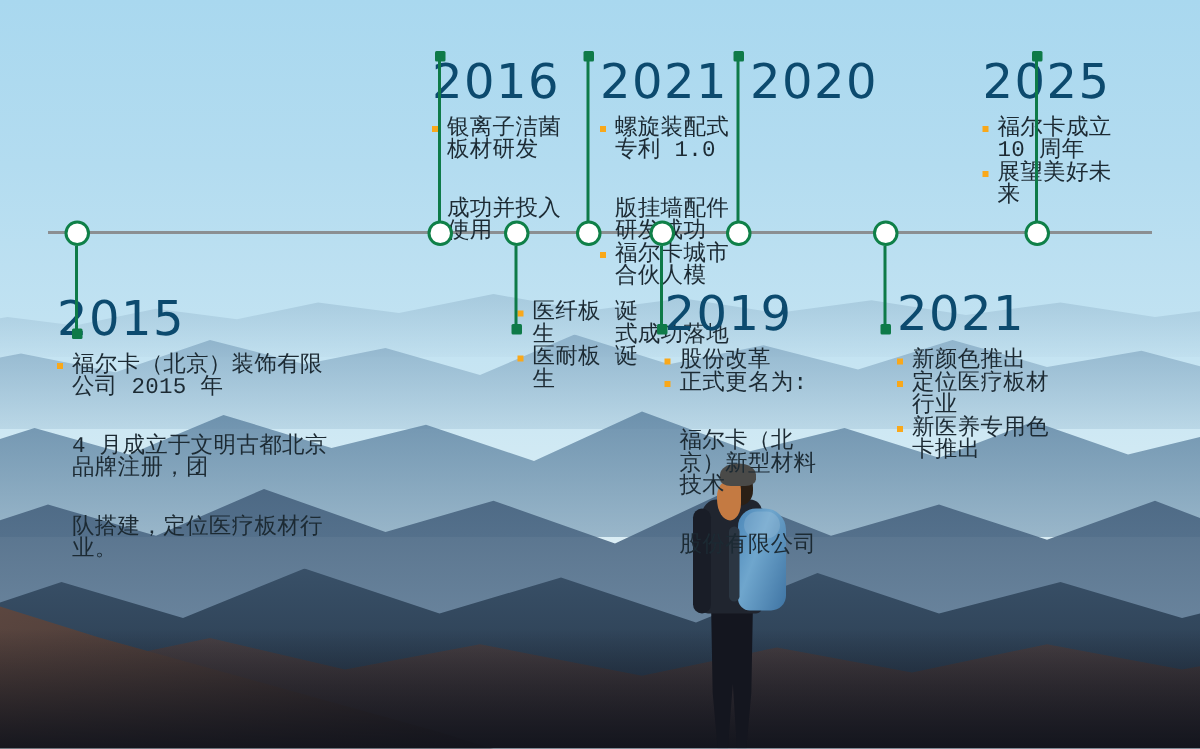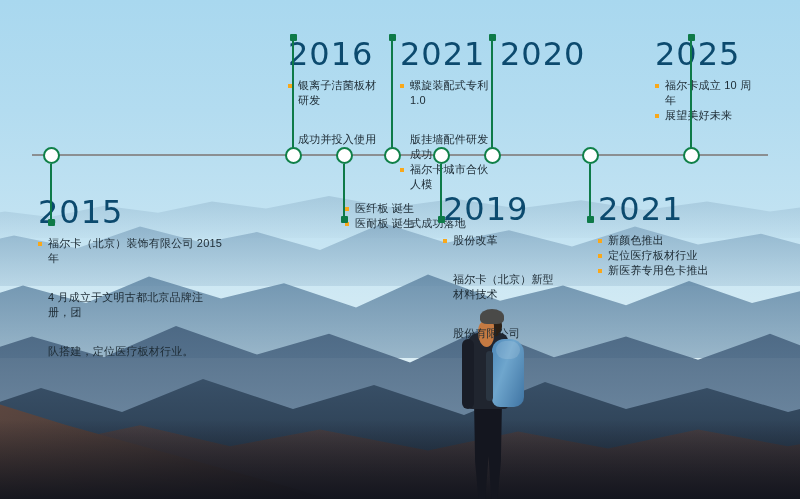--- a/index.html
+++ b/index.html
@@ -172,24 +172,25 @@
     font-weight: 400;
     color: #0c4a6e;
     letter-spacing: 1px;
     line-height: 1;
     font-family: "DejaVu Sans", "Liberation Sans", sans-serif;
   }
   .bullets { margin-top: 8px; }
   .bullet {
     position: relative;
     padding-left: 10px;
-    font-size: 11px;
+    font-size: 15px;
     line-height: 15px;
     color: #1c2a33;
     letter-spacing: .2px;
+    font-family: Liberation Mono, monospace;
   }
   .bullet::before {
     content: "";
     position: absolute;
     left: 0; top: 5.5px;
     width: 4px; height: 4px;
     background: #f9a81a;
   }
   .bullet.cont { padding-left: 10px; margin-top: 24px; }
   .bullet.cont::before { display: none; }
@@ -266,20 +267,21 @@
           <div class="bullet cont">式成功落地</div>
         </div>
       </div>
       <div class="node" style="left: 441px;"></div>
       <div class="stem" style="left: 441px; top: 164px; height: 55px;"></div>
       <div class="stem-cap" style="left: 441px; top: 216px;"></div>
       <div class="block" style="left: 443px; top: 193px; width: 115px;">
         <div class="year">2019</div>
         <div class="bullets">
           <div class="bullet">股份改革</div>
+          <div class="bullet">正式更名为:</div>
           <div class="bullet cont">福尔卡（北京）新型材料技术</div>
           <div class="bullet cont">股份有限公司</div>
         </div>
       </div>
       <div class="node" style="left: 492px;"></div>
       <div class="stem" style="left: 492px; top: 37px; height: 112px;"></div>
       <div class="stem-cap" style="left: 492px; top: 34px;"></div>
       <div class="block" style="left: 500px; top: 38px; width: 175px;">
         <div class="year">2020</div>
       </div>

